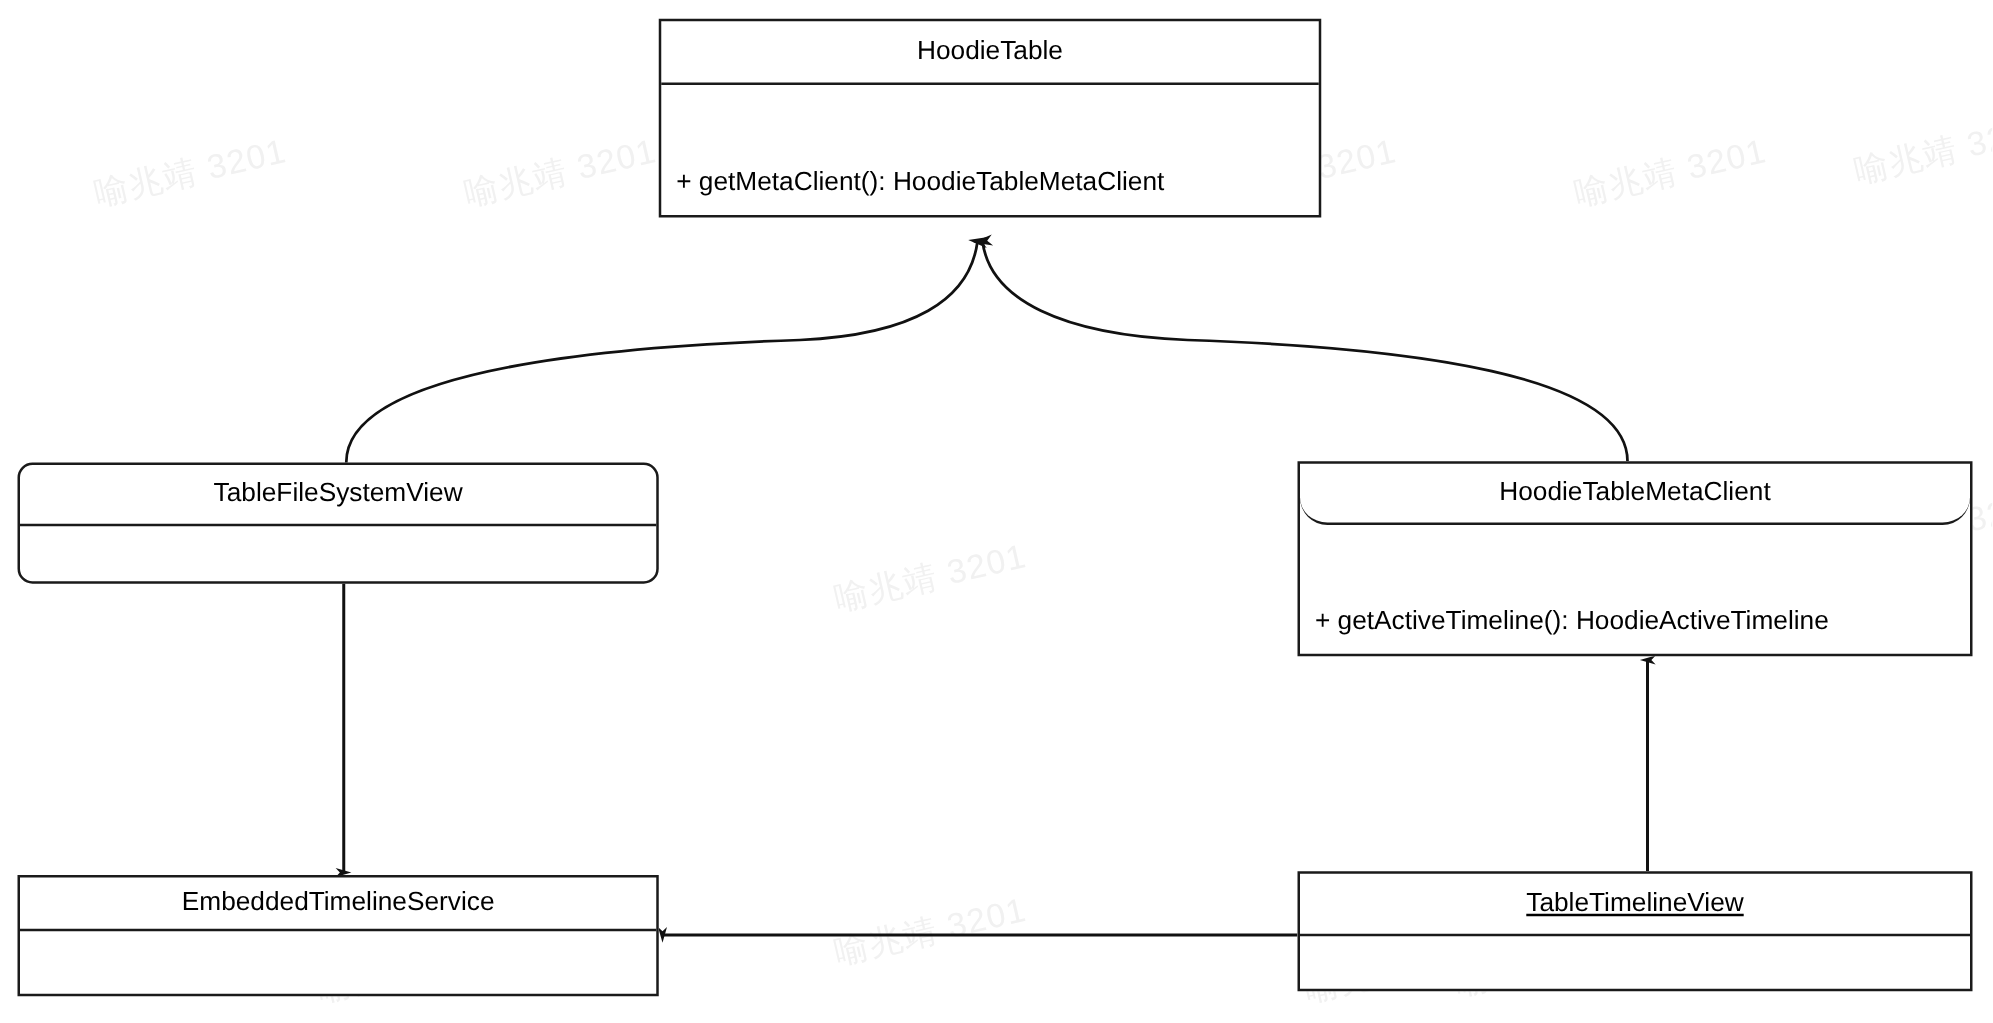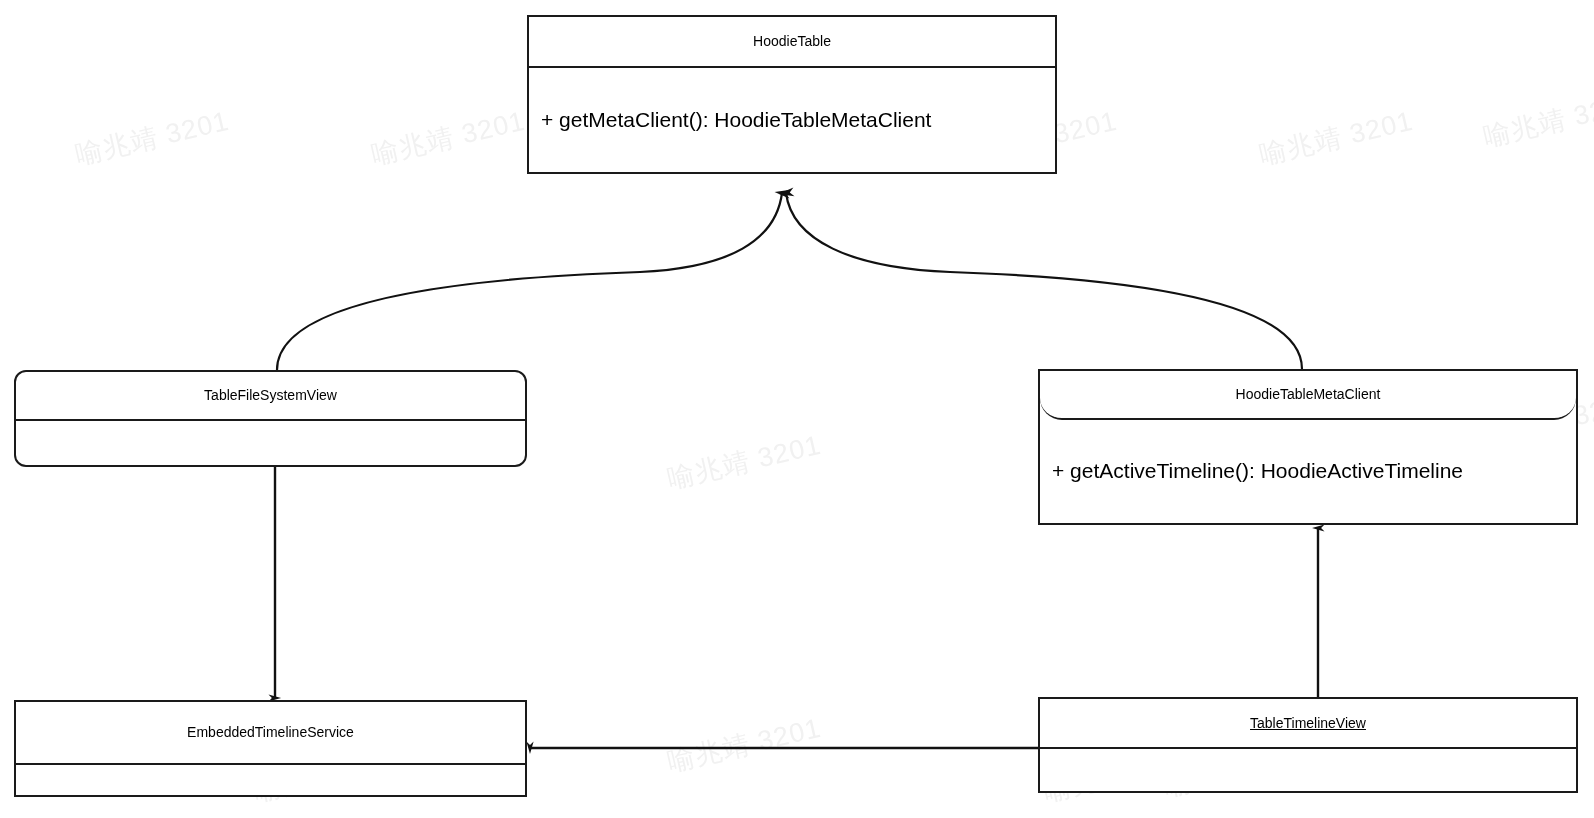--- a/index.html
+++ b/index.html
@@ -56,34 +56,34 @@
     position: absolute;
     box-sizing: border-box;
     background: #ffffff;
     border: 2px solid #1a1a1a;
     z-index: 3;
   }
   .uml-name {
     box-sizing: border-box;
     width: 100%;
     text-align: center;
-    font-size: 14px;
+    font-size: 21px;
     line-height: 1.15;
     color: #000000;
     display: flex;
     align-items: center;
     justify-content: center;
     border-bottom: 2px solid #1a1a1a;
   }
   .uml-members {
     box-sizing: border-box;
     width: 100%;
     display: flex;
     flex-direction: column;
-    justify-content: center;
+    justify-content: flex-end;
   }
   .uml-member {
     font-size: 21px;
     line-height: 1.15;
     padding-left: 12px;
     color: #000000;
     white-space: nowrap;
   }
   .uml-members.empty { }
 
@@ -96,21 +96,21 @@
   #box-tablefilesystemview     { left: 14px;   top: 370px; width: 513px; height: 97px; border-radius: 12px; }
   #box-tablefilesystemview .uml-name    { height: 49px; }
   #box-tablefilesystemview .uml-members { height: 44px; }
 
   #box-hoodietablemetaclient   { left: 1038px; top: 369px; width: 540px; height: 156px; }
   #box-hoodietablemetaclient .uml-name    { height: 49px; border-radius: 22px; }
   #box-hoodietablemetaclient .uml-members { height: 103px; }
   #box-hoodietablemetaclient .uml-member  { height: 51px; display: flex; align-items: center; }
 
   #box-embeddedtimelineservice { left: 14px;   top: 700px; width: 513px; height: 97px; }
-  #box-embeddedtimelineservice .uml-name    { height: 63px; }
+  #box-embeddedtimelineservice .uml-name    { height: 43px; }
   #box-embeddedtimelineservice .uml-members { height: 42px; }
 
   #box-tabletimelineview       { left: 1038px; top: 697px; width: 540px; height: 96px; text-decoration: underline; }
   #box-tabletimelineview .uml-name    { height: 50px; }
   #box-tabletimelineview .uml-members { height: 42px; }
 </style>
 </head>
 <body>
 
 <div id="canvas">

